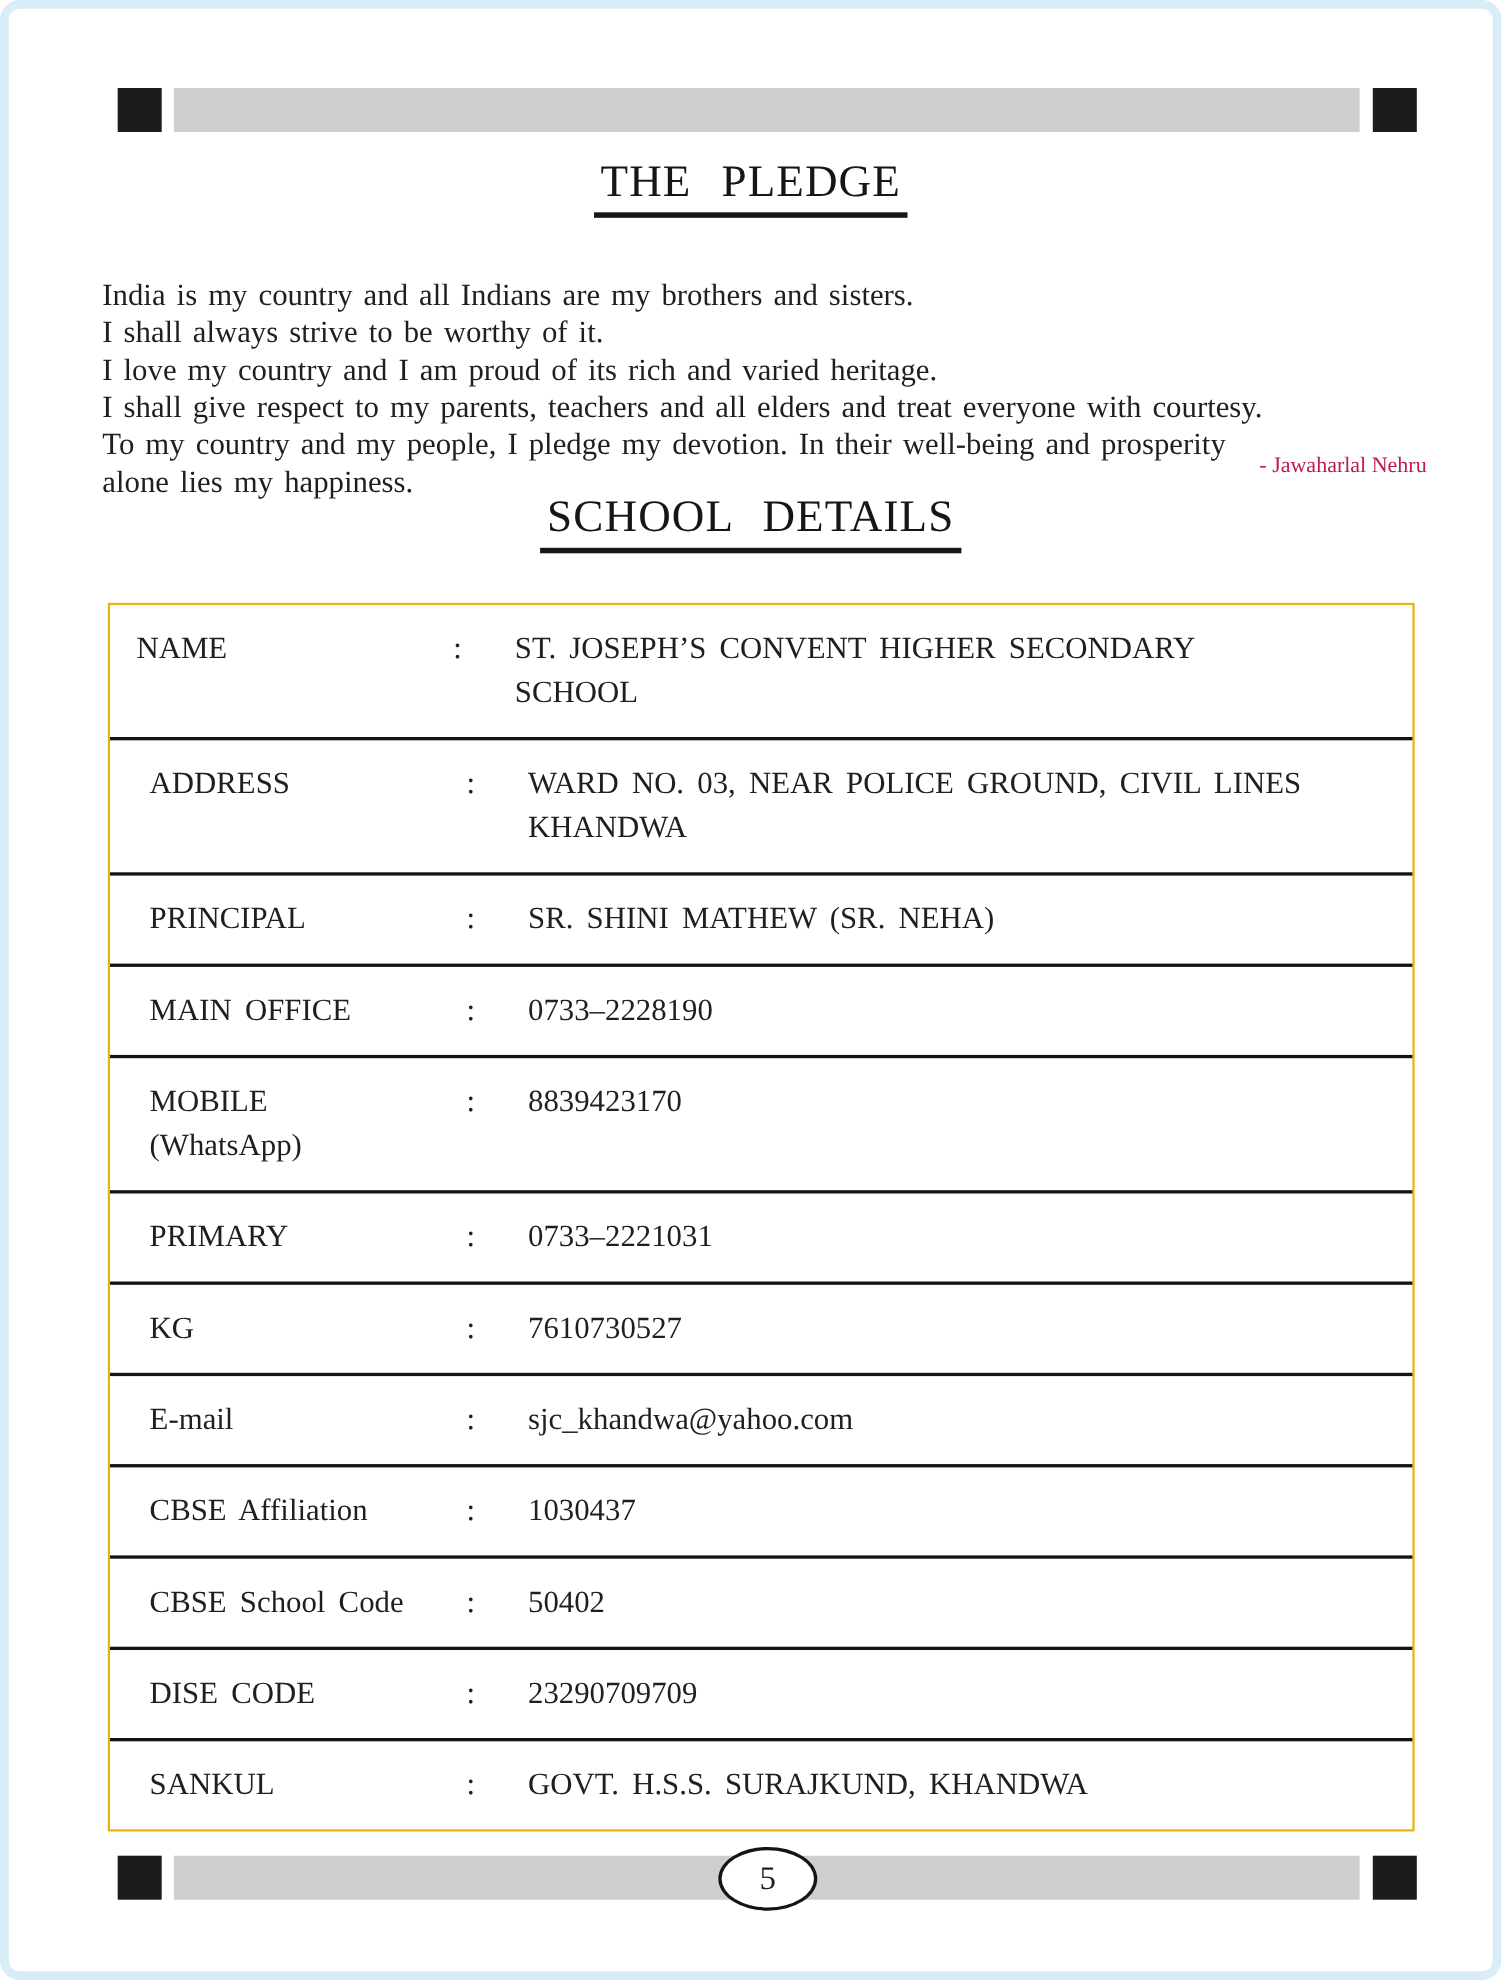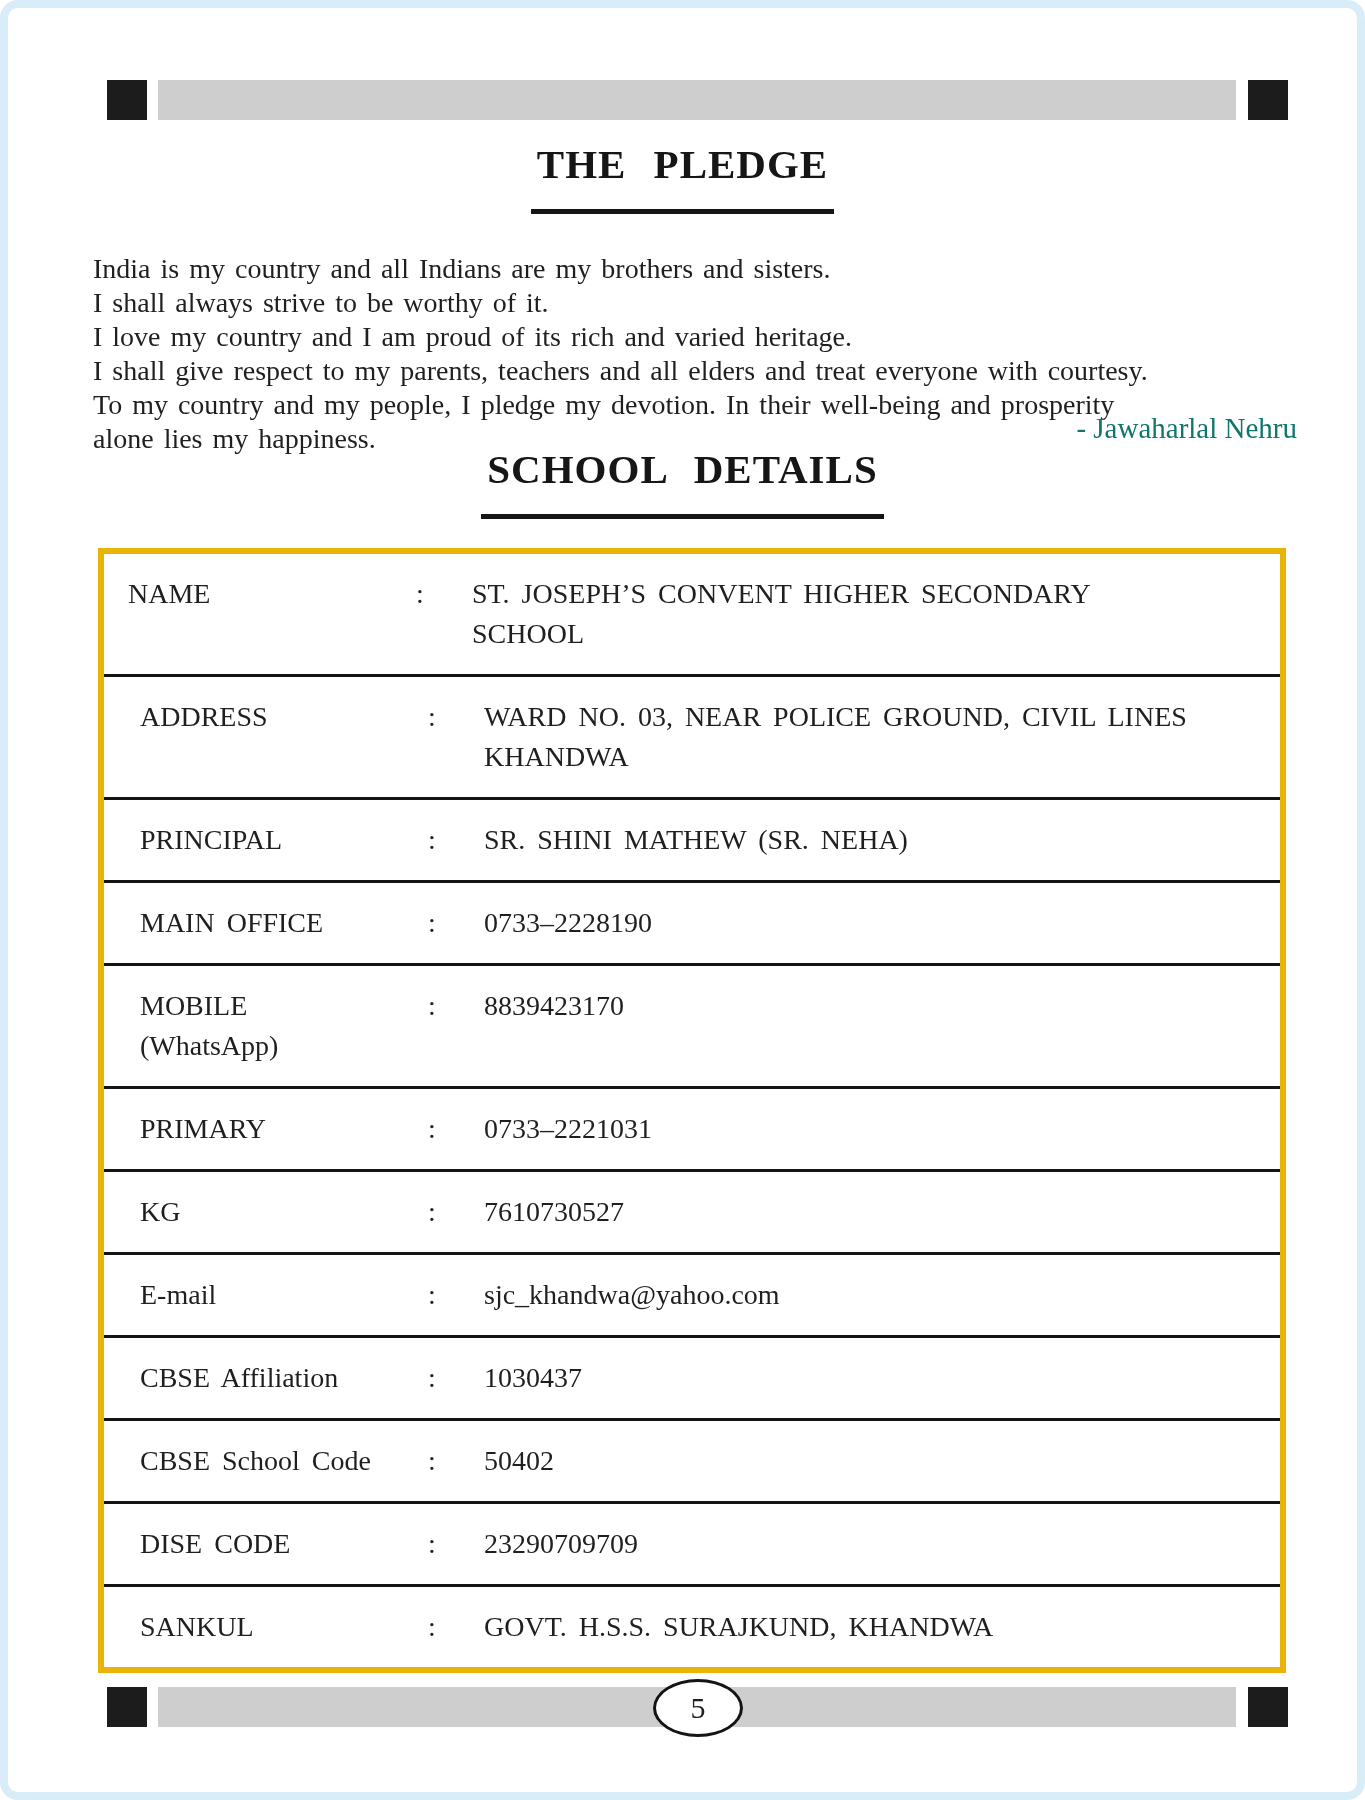--- a/index.html
+++ b/index.html
@@ -24,50 +24,50 @@
   .graybar {
     position: absolute; height: 40px; background: #cecece;
   }
 
   
   .heading-wrap {
     position: absolute; left: 0; width: 100%; text-align: center;
   }
   .heading {
     display: inline-block;
-    font-weight: 700;
+    font-weight: 400;
     font-size: 41px;
     letter-spacing: 1px;
     word-spacing: 16px;
     color: #161616;
-    padding: 0 6px 21px 6px;
+    padding: 0 6px 5px 6px;
     border-bottom: 5px solid #161616;
   }
 
   
   .pledge-lines {
     position: absolute; left: 85px; top: 196px; width: 1230px; margin-top: 48px;
   }
   .pledge-line {
     white-space: nowrap;
     font-size: 28px;
     line-height: 34px;
     word-spacing: 3px;
     color: #1f1f1f;
   }
   .attribution {
     position: absolute; right: 60px; top: 404px;
-    font-size: 29px; color: #0f766e;
+    font-size: 20px; color: #be185d;
   }
 
   
   .details-table {
     position: absolute; left: 90px; top: 540px; width: 1188px;
     box-sizing: border-box;
-    border: 6px solid #eab308;
+    border: 2px solid #eab308;
     background: #ffffff;
   }
   .detail-row {
     display: grid;
     grid-template-columns: 288px 56px 1fr;
     padding: 20px 10px 20px 24px;
     font-size: 28px;
     line-height: 40px;
     word-spacing: 5px;
   }

